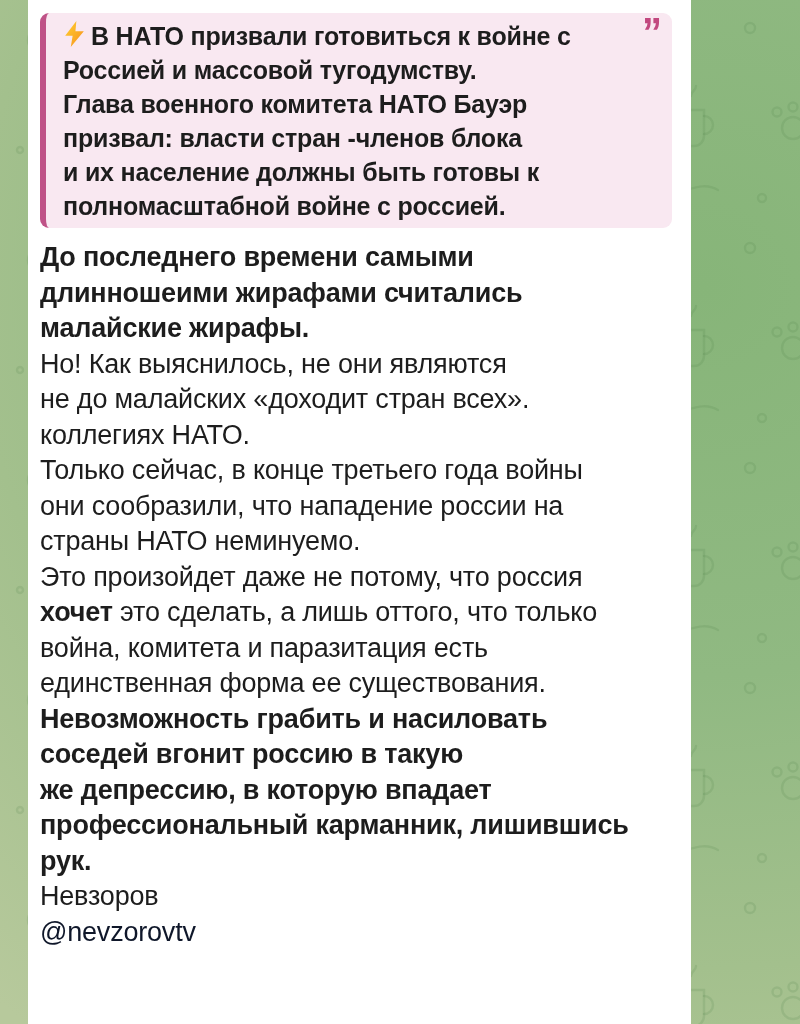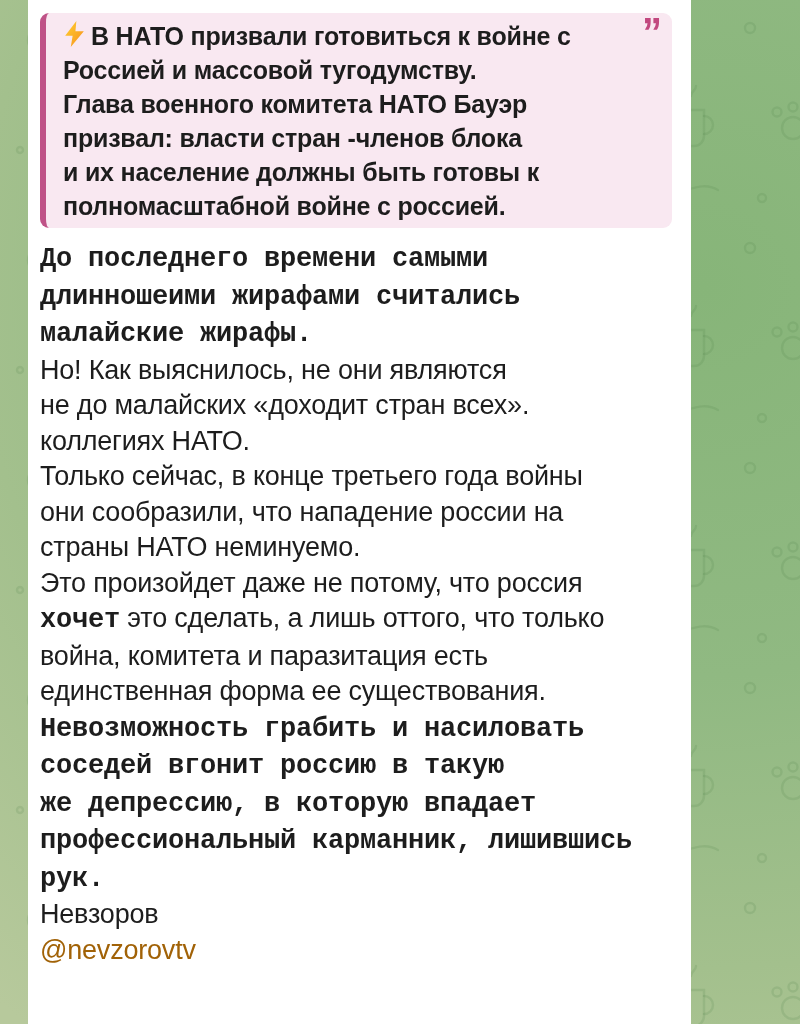--- a/index.html
+++ b/index.html
@@ -29,22 +29,22 @@
   .bolt{vertical-align:-3px;margin-right:5px;}
   .quote-mark{
     position:absolute;top:-1px;right:10px;
     font-size:40px;font-weight:bold;color:#c2487f;line-height:1;
   }
   .msg{margin:12px 0 0 12px;width:640px;}
   .mline{
     font-size:27px;line-height:35.5px;color:#1d1d1d;
     white-space:nowrap;letter-spacing:-0.2px;
   }
-  .mline .b{font-weight:bold;font-family:Liberation Mono, monospace;}
-  .mline .link{color:#a16207;cursor:pointer;text-decoration:none;}
+  .mline .b{font-weight:bold;}
+  .mline .link{color:#0f172a;cursor:pointer;text-decoration:none;}
 </style>
 </head>
 <body>
 
 <div class="stage">
 
   <svg class="doodles" width="800" height="1024" xmlns="http://www.w3.org/2000/svg">
     <defs>
       <pattern id="dood" width="210" height="220" patternUnits="userSpaceOnUse">
         <g fill="none" stroke="#4e7f44" stroke-opacity="0.16" stroke-width="2.5" stroke-linecap="round">

